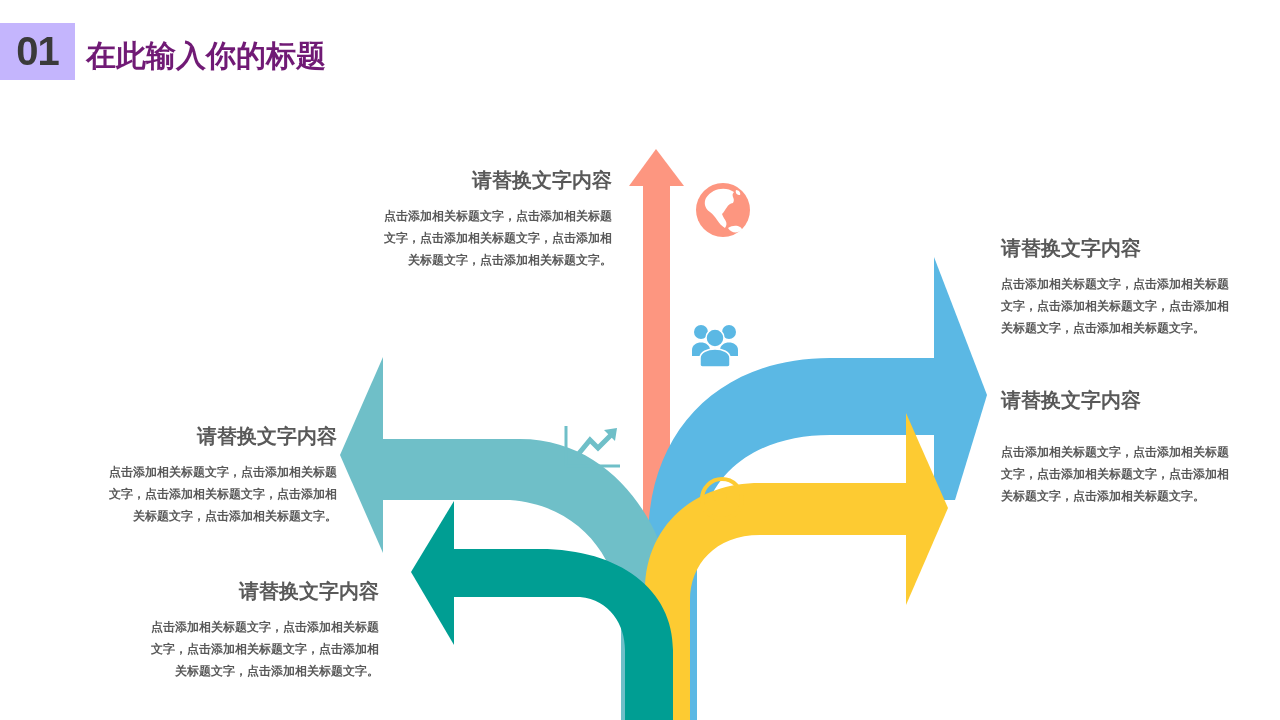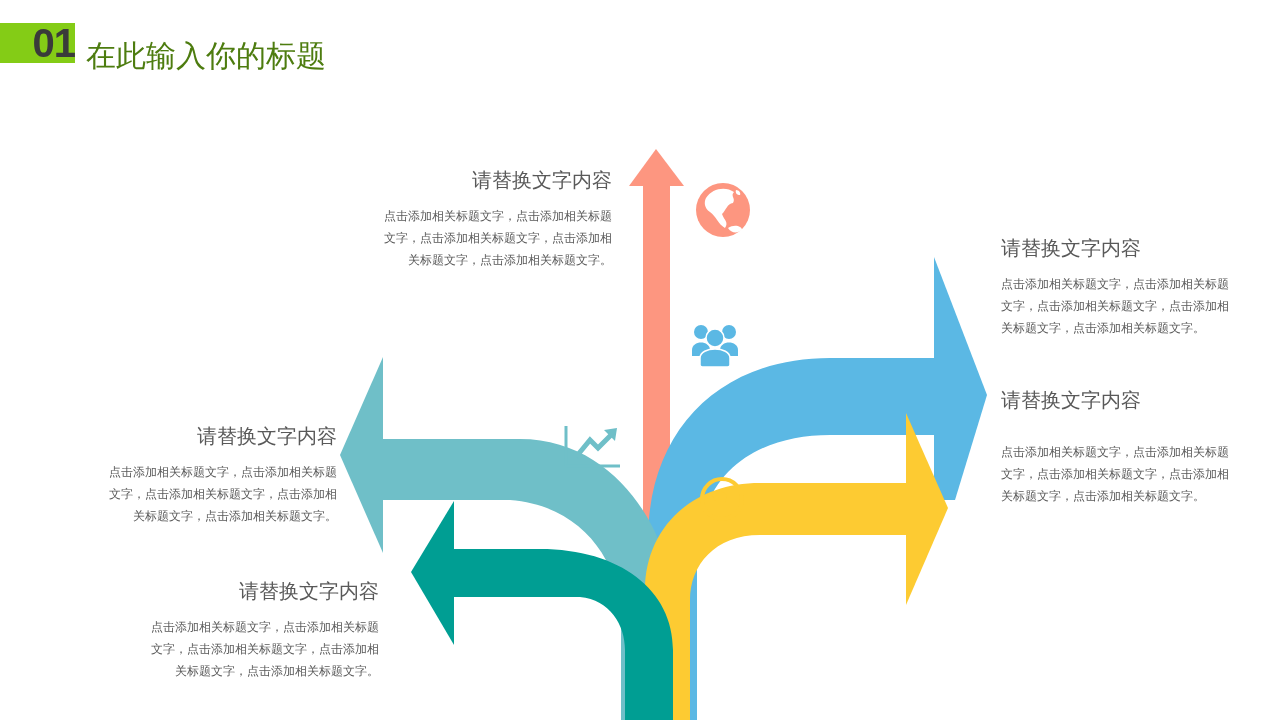--- a/index.html
+++ b/index.html
@@ -1,23 +1,23 @@
 <!DOCTYPE html>
 <html><head>
 <meta charset="utf-8">
 <style>
   html, body { margin: 0; padding: 0; }
   body { width: 1280px; height: 720px; background: #ffffff; position: relative; overflow: hidden;
          font-family: "DejaVu Sans", "Liberation Sans", sans-serif; }
-  .num-box { position: absolute; left: 0; top: 23px; width: 75px; height: 40px; background: #84cc16;
-             display: flex; align-items: center; justify-content: flex-end; }
+  .num-box { position: absolute; left: 0; top: 23px; width: 75px; height: 57px; background: #c4b5fd;
+             display: flex; align-items: center; justify-content: center; }
   .num-box span { font-family: "Liberation Sans", sans-serif; font-weight: bold; font-size: 40px; color: #3a3a3a; letter-spacing: -1px; }
-  .page-title { position: absolute; left: 86px; top: 36px; font-size: 30px; font-weight: normal; color: #4d7c0f; letter-spacing: 0px; }
+  .page-title { position: absolute; left: 86px; top: 36px; font-size: 30px; font-weight: bold; color: #701a75; letter-spacing: 0px; }
   svg.diagram { position: absolute; left: 0; top: 0; }
-  .block { position: absolute; width: 232px; }
+  .block { position: absolute; width: 232px; font-weight: bold; }
   .block .h { font-size: 20px; color: #595959; line-height: 26px; white-space: nowrap; }
   .block .p { font-size: 12px; color: #595959; line-height: 22px; margin-top: 12px; }
   .block.right-align { text-align: right; }
   .block.right-align .p { text-align: right; }
 </style>
 </head>
 <body>
 
 <div class="num-box">
   <span>01</span>

